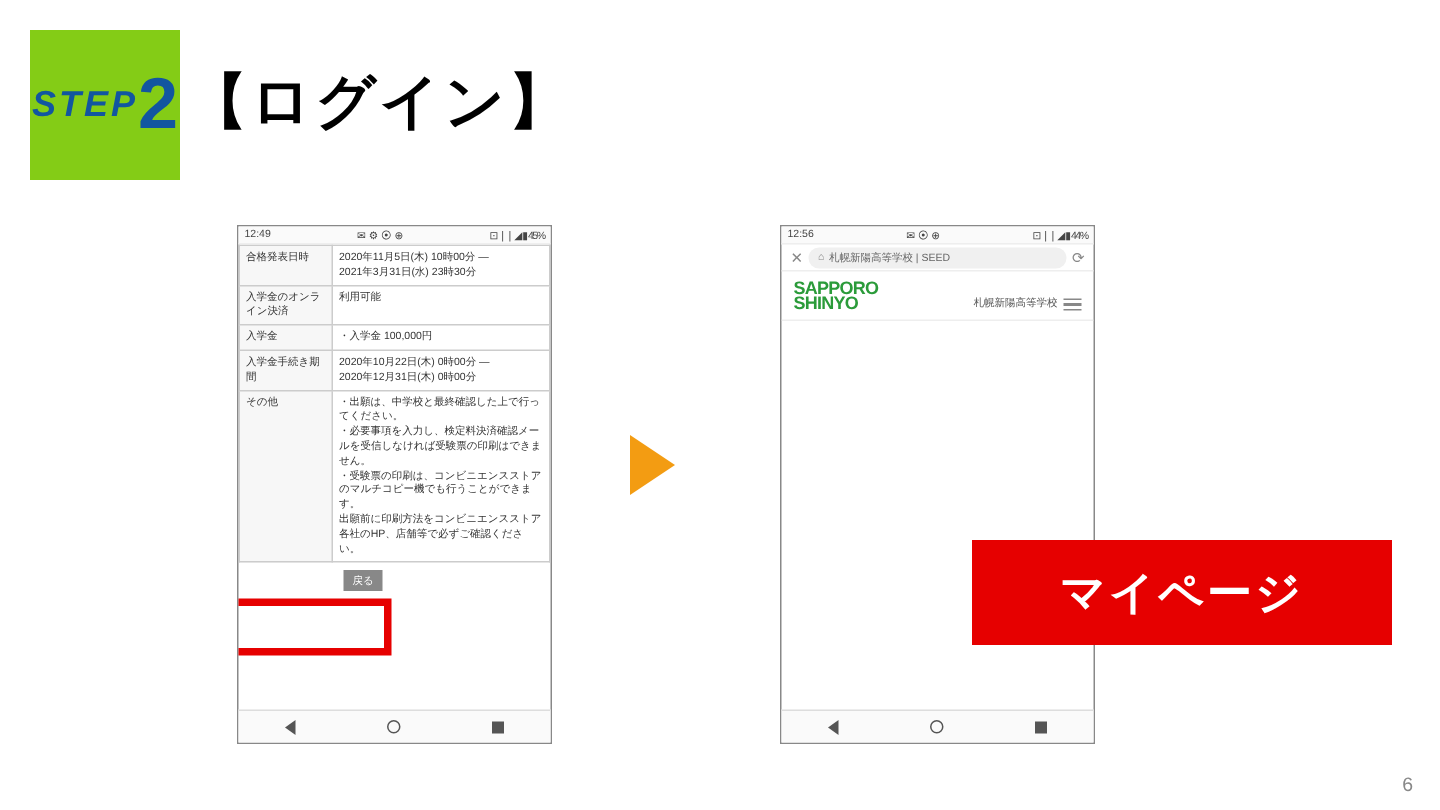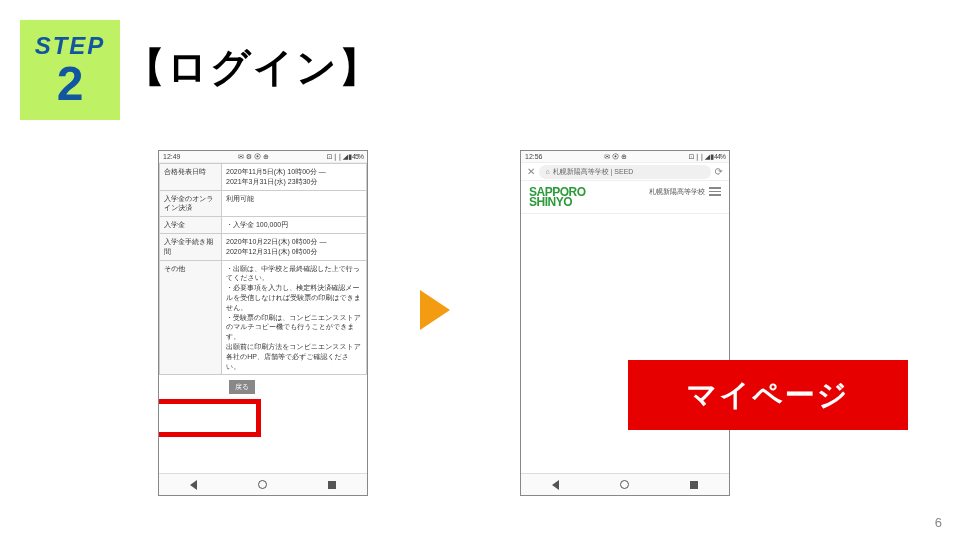--- a/index.html
+++ b/index.html
@@ -1,18 +1,18 @@
 <!DOCTYPE html>
 <html><head>
 <meta charset="utf-8">
 <style>
   * { box-sizing: border-box; margin: 0; padding: 0; }
   body { width: 960px; height: 540px; background: #fff; font-family: "Hiragino Kaku Gothic Pro", "Yu Gothic", "Meiryo", sans-serif; position: relative; overflow: hidden; }
 
-  .step-badge { position: absolute; left: 20px; top: 20px; width: 100px; height: 100px; background: #bef264; display: flex; flex-direction: column; align-items: center; justify-content: center; }
+  .step-badge { position: absolute; left: 20px; top: 20px; width: 100px; height: 100px; background: #84cc16; display: flex; flex-direction: row; align-items: center; justify-content: center; }
   .step-badge .step-label { color: #1256A0; font-weight: bold; font-style: italic; font-size: 24px; letter-spacing: 2px; }
   .step-badge .step-num { color: #1256A0; font-weight: bold; font-size: 48px; line-height: 1; }
 
   .page-title { position: absolute; left: 125px; top: 40px; font-size: 40px; font-weight: bold; color: #000; letter-spacing: 2px; }
 
   .phone { position: absolute; width: 210px; height: 346px; border: 1px solid #888; background: #fff; display: flex; flex-direction: column; }
   .phone.left { left: 158px; top: 150px; }
   .phone.right { left: 520px; top: 150px; }
 
   .statusbar { height: 12px; background: #fafafa; border-bottom: 1px solid #eee; display: flex; justify-content: space-between; align-items: center; font-size: 7px; color: #444; padding: 0 4px; }
@@ -36,31 +36,31 @@
   .nav-tri { width: 0; height: 0; border-top: 5px solid transparent; border-bottom: 5px solid transparent; border-right: 7px solid #555; }
   .nav-circ { width: 9px; height: 9px; border: 1.5px solid #555; border-radius: 50%; }
   .nav-sq { width: 8px; height: 8px; background: #555; }
 
   .browser-bar { height: 18px; display: flex; align-items: center; gap: 4px; padding: 0 6px; border-bottom: 1px solid #eee; font-size: 7px; color: #666; }
   .browser-bar .x { font-size: 10px; color: #888; }
   .browser-bar .url { flex: 1; background: #f0f0f0; border-radius: 8px; padding: 2px 6px; display: flex; align-items: center; gap: 3px; }
   .browser-bar .url::before { content: "⌂"; color: #888; font-size: 7px; }
   .browser-bar .reload { font-size: 10px; color: #888; }
 
-  .right-header { display: flex; align-items: flex-start; padding: 6px 8px; border-bottom: 1px solid #eee; }
+  .right-header { display: flex; align-items: flex-end; padding: 6px 8px; border-bottom: 1px solid #eee; }
   .logo-box { display: flex; flex-direction: column; line-height: 0.85; font-weight: 900; font-family: Arial, sans-serif; color: #2B9B3A; font-size: 12px; letter-spacing: -0.5px; }
   .right-header .school-small { margin-left: auto; font-size: 7px; color: #555; }
   .right-header .hb { margin-left: 4px; display: flex; flex-direction: column; gap: 2px; }
   .right-header .hb span { width: 12px; height: 1.5px; background: #888; display: block; }
 
   .empty-msg { padding: 8px 10px; font-size: 8px; color: #333; line-height: 1.5; }
 
   .arrow { position: absolute; left: 420px; top: 290px; width: 0; height: 0; border-top: 20px solid transparent; border-bottom: 20px solid transparent; border-left: 30px solid #F39C12; }
 
-  .mypage-label { position: absolute; left: 628px; top: 360px; width: 280px; height: 70px; background: #E60000; color: #fff; display: flex; align-items: center; justify-content: center; font-size: 30px; font-weight: bold; letter-spacing: 2px; }
+  .mypage-label { position: absolute; left: 648px; top: 360px; width: 280px; height: 70px; background: #E60000; color: #fff; display: flex; align-items: center; justify-content: center; font-size: 30px; font-weight: bold; letter-spacing: 2px; }
 
   .page-num { position: absolute; right: 18px; bottom: 10px; font-size: 13px; color: #888; }
 </style>
 </head>
 <body>
 
 <div class="step-badge">
   <div class="step-label">STEP</div>
   <div class="step-num">2</div>
 </div>

